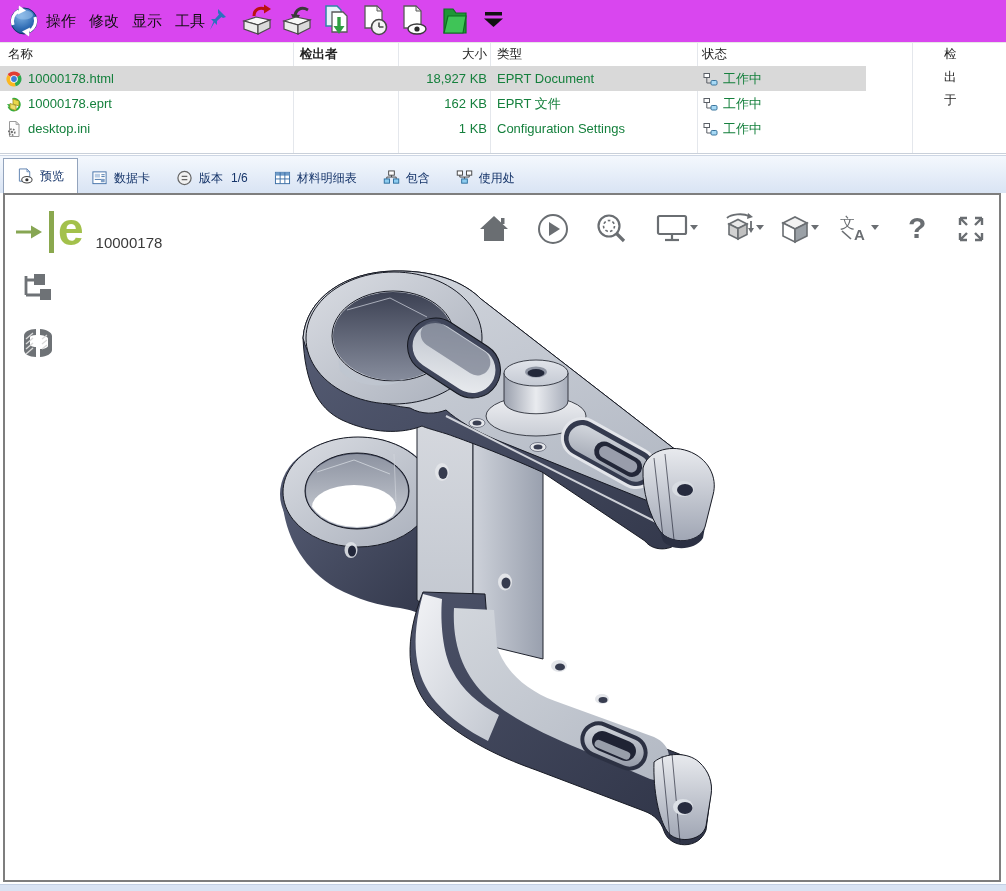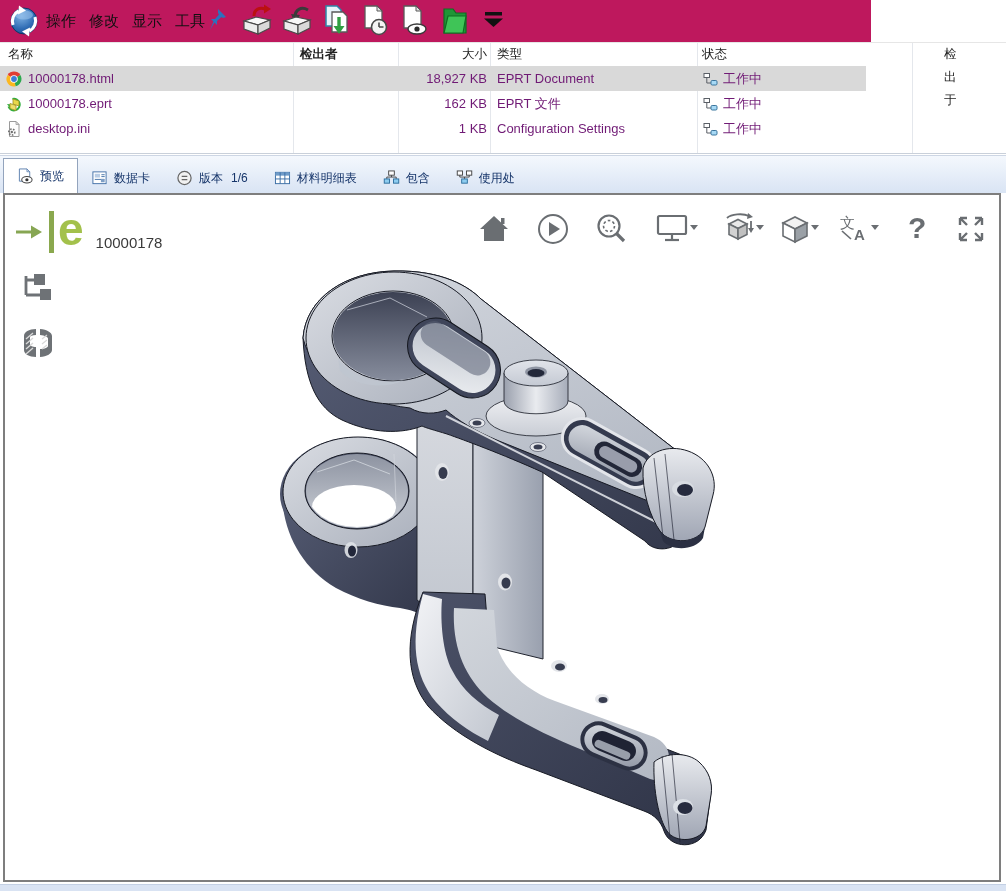--- a/index.html
+++ b/index.html
@@ -3,32 +3,32 @@
 <meta charset="utf-8">
 <style>
   * { box-sizing: border-box; }
   html,body { margin:0; padding:0; }
   body {
     width:1006px; height:891px; position:relative; overflow:hidden;
     background:#fff; font-family:"Liberation Sans", sans-serif;
     -webkit-font-smoothing:antialiased;
   }
   
-  .menubar { position:absolute; left:0; top:0; width:871px; height:42px; background:#be185d; }
+  .menubar { position:absolute; left:0; top:0; width:1006px; height:42px; background:#d946ef; }
   .menu-items { position:absolute; left:46px; top:0; height:42px; display:flex; align-items:center; gap:13px; }
   .menu-item { font-size:15px; color:#111; cursor:default; }
   .mi { position:absolute; top:4px; }
   
   .filelist { position:absolute; left:0; top:42px; width:1006px; height:112px; border-top:1px solid #e6e6e6; border-bottom:1px solid #c9d0da; background:#fff; }
   .vsep { position:absolute; top:0; bottom:0; width:1px; background:#e4e7ec; }
   .fl-row, .fl-header { position:absolute; left:0; width:866px;padding-left:38px; }
   .fl-header { top:0; height:23px; }
   .fl-header .cell { position:absolute; font-size:12.5px; color:#222; line-height:23px; }
   .fl-row { height:25px; }
-  .fl-row .cell { position:absolute; font-size:13px; color:#701a75; line-height:25px; white-space:nowrap; }
+  .fl-row .cell { position:absolute; font-size:13px; color:#15803d; line-height:25px; white-space:nowrap; }
   .fl-row.selected { background:#d9d9d9; }
   .c-name   { left:8px; }
   .c-by     { left:300px;font-weight:bold; }
   .c-size   { left:398px; width:89px; text-align:right; }
   .c-type   { left:497px; }
   .c-status { left:702px; display:flex; align-items:center; gap:5px; }
   .c-at     { left:944px; }
   .row-name { display:flex; align-items:center; gap:6px; position:absolute; left:6px; top:0; height:25px; }
   .ficon { width:16px; height:16px; flex:0 0 16px; }
   .sicon { width:16px; height:14px; margin-top:1px; }

